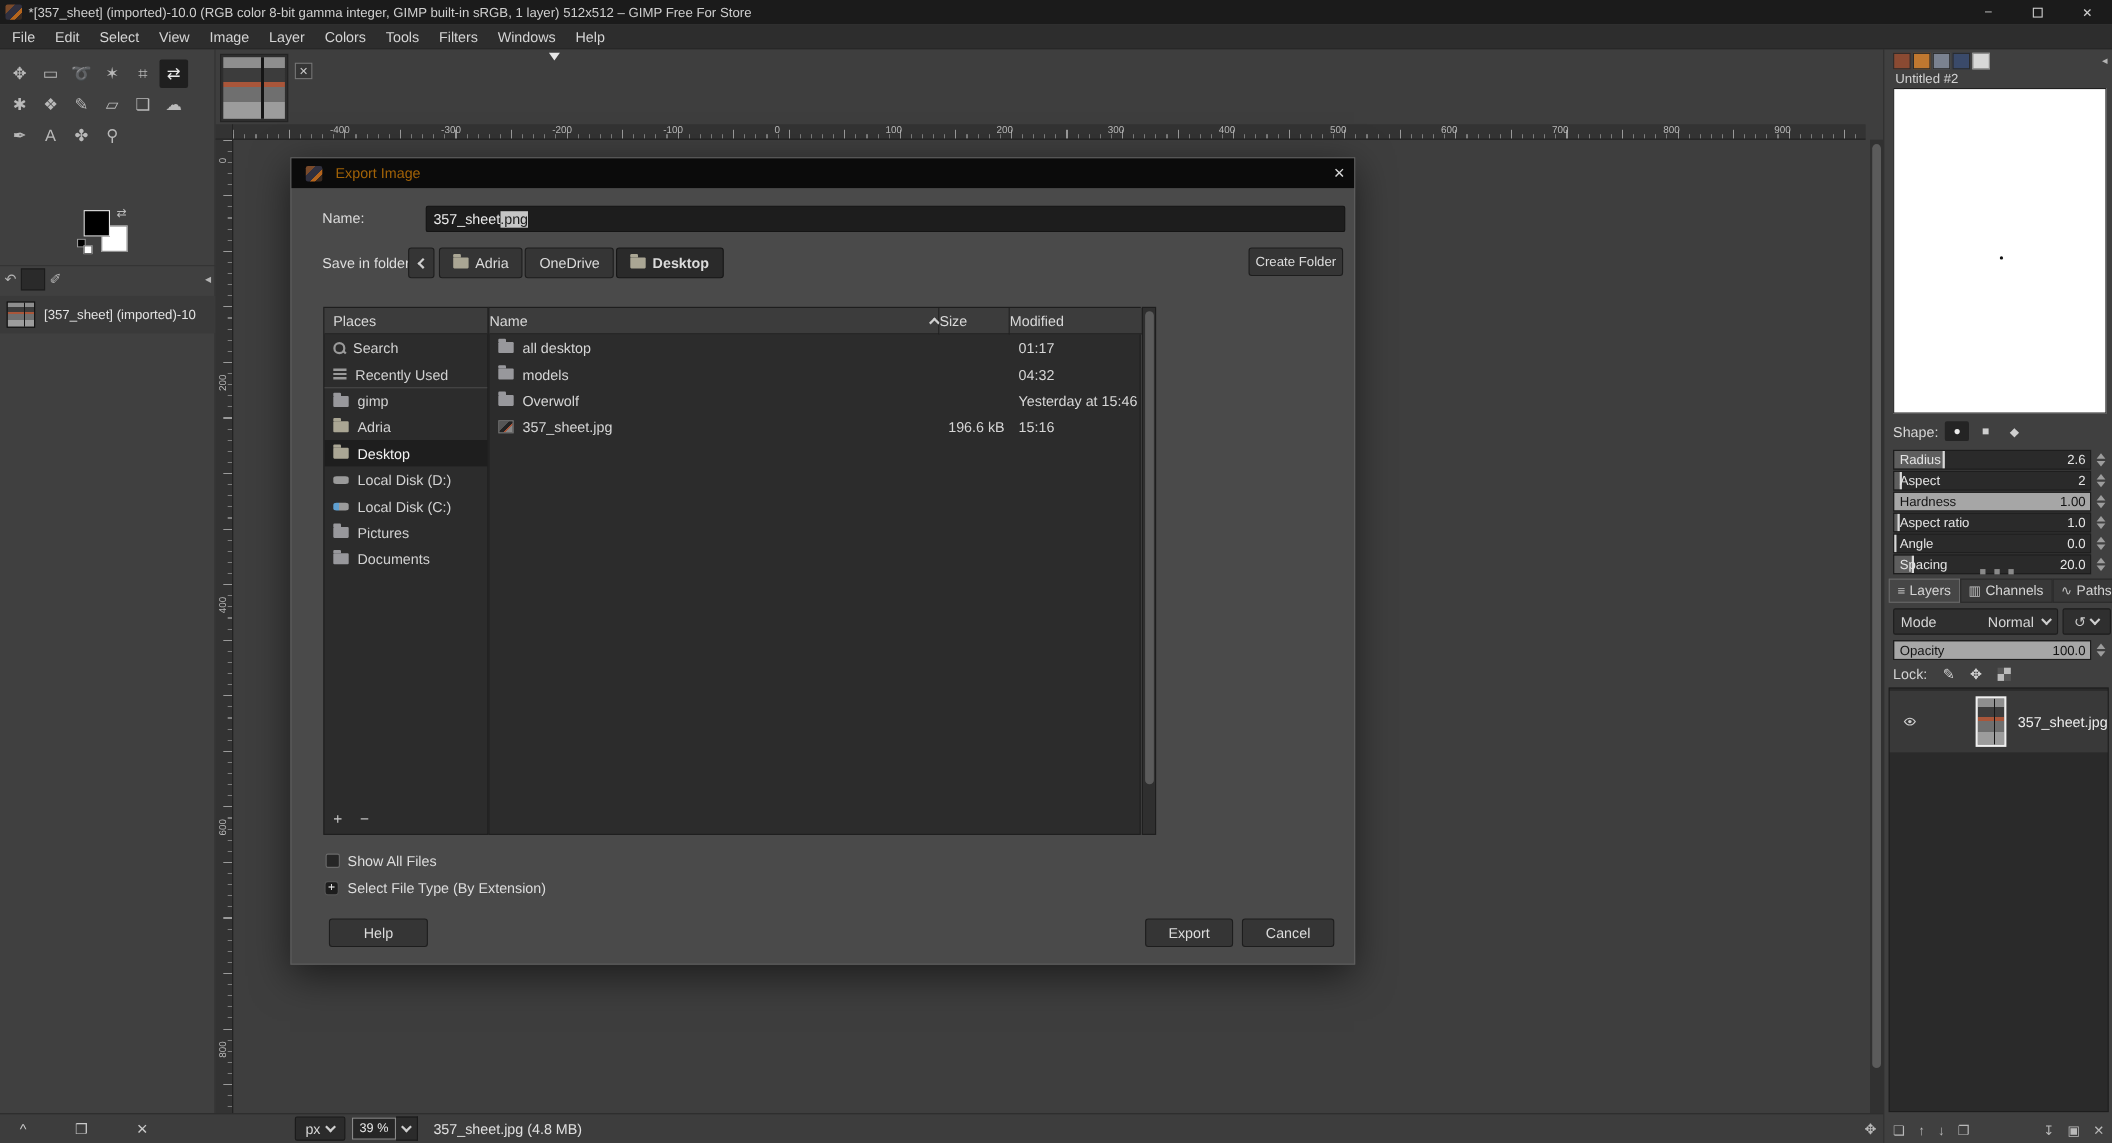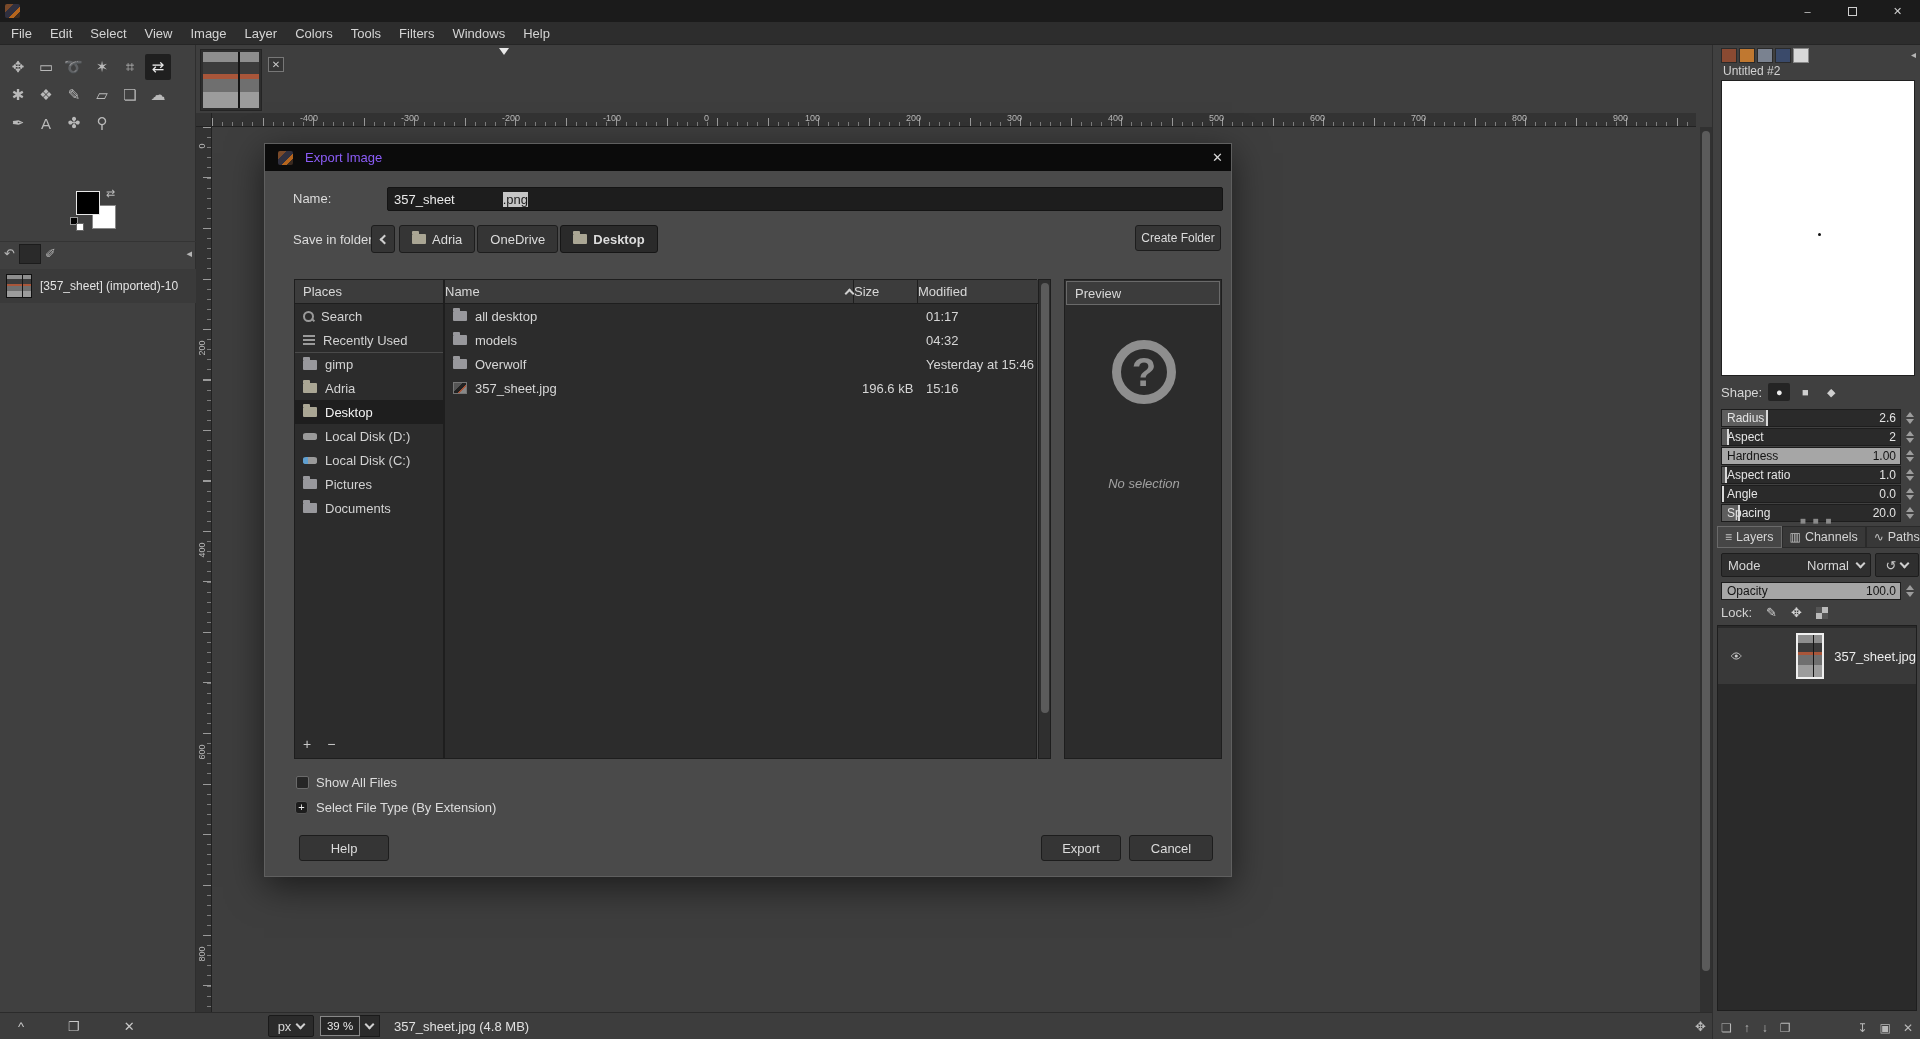--- a/index.html
+++ b/index.html
@@ -63,25 +63,25 @@
       #333333; border-right:1px solid #222; }
   .ruler-v span { position:absolute; left:-9px; width:30px; text-align:center; font-size:9px; color:#b9b9b9; transform:rotate(-90deg); }
   .ruler-corner { position:absolute; left:0; top:68px; width:16px; height:14px; background:#333; border-right:1px solid #222; border-bottom:1px solid #222; }
   .vscroll { position:absolute; left:1504px; top:82px; width:12px; height:885px; background:#313131; }
   .vscroll .thumb { position:absolute; left:2px; top:4px; width:8px; height:840px; background:#5b5b5b; border-radius:4px; }
 
   
   .dialog { left:264px; top:143px; width:968px; height:734px; background:#4a4a4a;
     border:1px solid #5f5f5f; box-shadow:0 10px 34px rgba(0,0,0,.55); }
   .dlg-title { position:absolute; left:0; top:0; width:100%; height:27px; background:#0b0b0b; display:flex; align-items:center; padding:0 8px; }
-  .dlg-title .t { color:#8b5cf6; font-size:13px; margin-left:6px; }
+  .dlg-title .t { color:#a16207; font-size:13px; margin-left:6px; }
   .dlg-close { margin-left:auto; color:#d9d9d9; font-size:13px; }
   .dlg-label { position:absolute; color:#dcdcdc; }
   .entry { position:absolute; background:#1d1d1d; border:1px solid #141414; border-radius:2px;
-    color:#eaeaea; display:flex; align-items:center; padding:0 6px;gap:48px; }
+    color:#eaeaea; display:flex; align-items:center; padding:0 6px; }
   .entry .sel { background:#c6c6c6; color:#1a1a1a; }
   .btn { background:#353535; border:1px solid #1d1d1d; border-radius:3px; color:#dcdcdc;
     display:flex; align-items:center; justify-content:center; gap:6px; }
   .crumbs { position:absolute; left:396px; top:224px; height:28px; display:flex; gap:2px; }
   .crumb { padding:0 12px; height:28px; }
   .crumb.active { background:#2a2a2a; font-weight:bold; border-color:#161616; }
   .backbtn { width:24px; height:28px; }
   .chev { display:inline-block; width:7px; height:7px; border-right:2px solid #cfcfcf; border-bottom:2px solid #cfcfcf; }
   .chev.left { transform:rotate(135deg); margin-left:3px; }
   .chev.down { transform:rotate(45deg); margin-top:-3px; }
@@ -170,20 +170,21 @@
   .sb-status { margin-left:14px; color:#e0e0e0; }
   .navicon { margin-left:auto; margin-right:6px; color:#b9b9b9; font-size:13px; }
 </style>
 </head>
 <body>
 
 <div class="screen">
 
   <div class="abs titlebar">
     <div class="appicon"></div>
+    <div class="titletext">*[357_sheet] (imported)-10.0 (RGB color 8-bit gamma integer, GIMP built-in sRGB, 1 layer) 512x512 – GIMP Free For Store</div>
     <div class="wincontrols">
       <div class="winbtn">–</div>
       <div class="winbtn">
           <span class="maxbox"></span>
         </div>
       <div class="winbtn">✕</div>
     </div>
   </div>
 
   <div class="abs menubar">
@@ -472,29 +473,20 @@
             </span>
             <span class="sz">196.6 kB</span>
             <span class="md">15:16</span>
           </div>
         </div>
     </div>
     <div class="listscroll" style="left:773px; top:135px; width:13px; height:480px;">
       <div class="thumb"></div>
     </div>
 
-    <div class="pane" style="left:799px; top:135px; width:158px; height:480px; background:#2c2c2c;">
-      <div class="pane-hdr" style="border:1px solid #6a6a6a; margin:1px;">Preview</div>
-      <div class="preview-body" style="left:0; top:60px; width:158px;">
-        <div class="qcircle">
-            <span>?</span>
-          </div>
-        <div class="nosel">No selection</div>
-      </div>
-    </div>
 
     <div class="checkbox" style="left:31px; top:632px;"></div>
     <div class="dlg-label" style="left:51px; top:631px;">Show All Files</div>
     <div class="expander" style="left:30px; top:657px;"><span>+</span></div>
     <div class="dlg-label" style="left:51px; top:656px;">Select File Type (By Extension)</div>
 
     <div class="btn abs" style="left:34px; top:691px; width:90px; height:26px;">
       <span>Help</span>
     </div>
     <div class="btn abs" style="left:776px; top:691px; width:80px; height:26px;">

